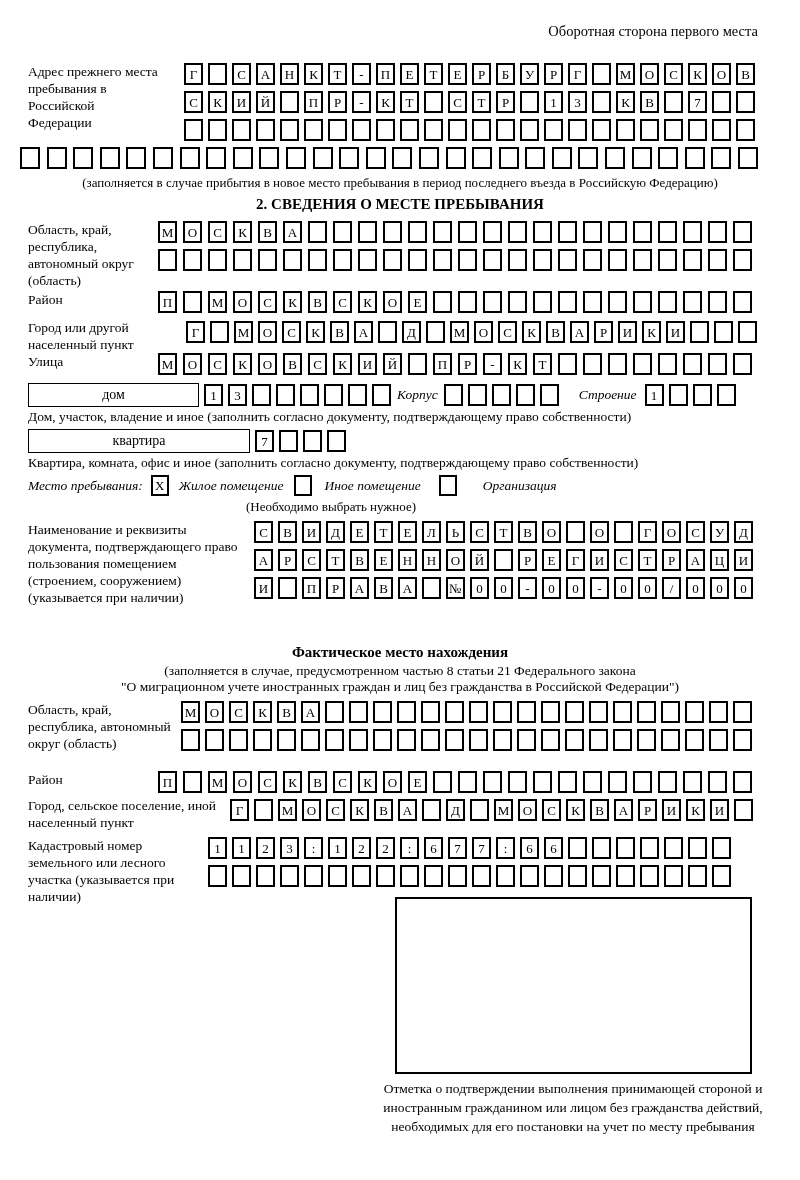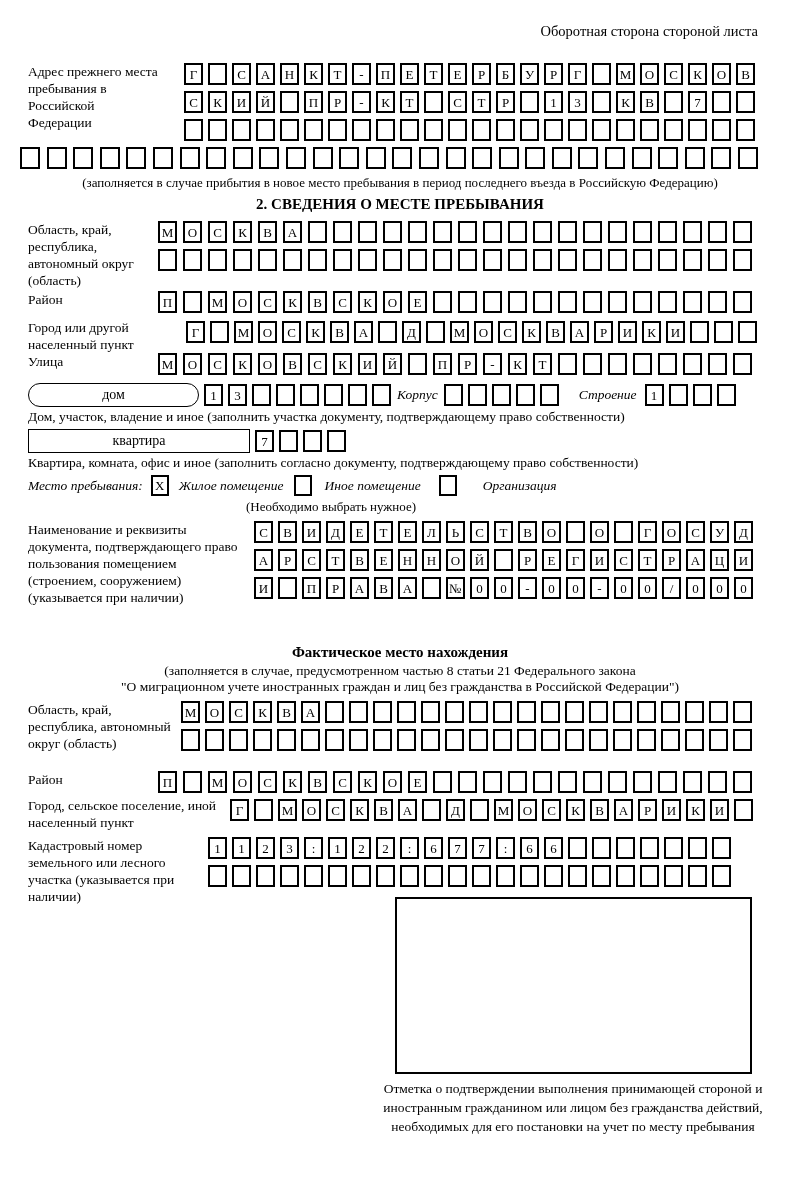--- a/index.html
+++ b/index.html
@@ -37,21 +37,21 @@
   .ml226{margin-left:226px;} .mlneg8{margin-left:-8px;}
   .caption-center{text-align:center;font-size:13px;line-height:16px;}
   .caption-left{font-size:13.5px;line-height:16px;}
   .sec-title{text-align:center;font-weight:bold;font-size:15px;line-height:18px;}
   .inline-row{display:flex;align-items:center;}
   .inline-box{
     box-sizing:border-box;border:1.8px solid #000;height:24px;
     display:flex;align-items:center;justify-content:center;
     font-size:14px;flex:0 0 auto;background:#fff;
   }
-  .box-dom{width:171px;border-radius:12px;}
+  .box-dom{width:171px;}
   .box-kvartira{width:222px;}
   .small-label{font-size:13.5px;flex:0 0 auto;font-style:italic;}
   .chk{
     display:inline-flex;align-items:center;justify-content:center;
     width:18px;height:21px;box-sizing:border-box;border:2px solid #000;
     font-size:13px;flex:0 0 auto;background:#fff;
   }
   .stamp-box{
     box-sizing:border-box;border:2px solid #000;background:#fff;
     width:357px;height:177px;margin-left:367px;
@@ -66,21 +66,21 @@
   .mt10{margin-top:10px;} .mt16{margin-top:16px;}
   .minh68{min-height:68px;} .minh112{min-height:112px;}
   .w130{width:130px;} .w115{width:115px;} .w150{width:150px;}
   .w195{width:195px;} .w175{width:175px;} .w210{width:210px;}
 </style>
 </head>
 <body>
 
 <div class="page">
 
-  <div class="hdr-note">Оборотная сторона стороной листа</div>
+  <div class="hdr-note">Оборотная сторона первого места</div>
 
   <div class="field">
     <div class="flabel w130">Адрес прежнего места пребывания в Российской Федерации</div>
     <div class="cells ml156">
         <span class="cell">Г</span>
         <span class="cell"></span>
         <span class="cell">С</span>
         <span class="cell">А</span>
         <span class="cell">Н</span>
         <span class="cell">К</span>
@@ -357,21 +357,21 @@
         <span class="cell"></span>
       </div>
     <span class="small-label" style="margin-left:20px;">Строение</span>
     <div class="cells" style="margin:0 0 0 8px;">
         <span class="cell">1</span>
         <span class="cell"></span>
         <span class="cell"></span>
         <span class="cell"></span>
       </div>
   </div>
-  <div class="caption-left mb4">Дом, участок, владение и иное (заполнить участка документу, подтверждающему право собственности)</div>
+  <div class="caption-left mb4">Дом, участок, владение и иное (заполнить согласно документу, подтверждающему право собственности)</div>
 
   <div class="inline-row mb2" style="margin-top:4px;">
     <div class="inline-box box-kvartira">квартира</div>
     <div class="cells" style="margin:0 0 0 5px;">
         <span class="cell">7</span>
         <span class="cell"></span>
         <span class="cell"></span>
         <span class="cell"></span>
       </div>
   </div>

